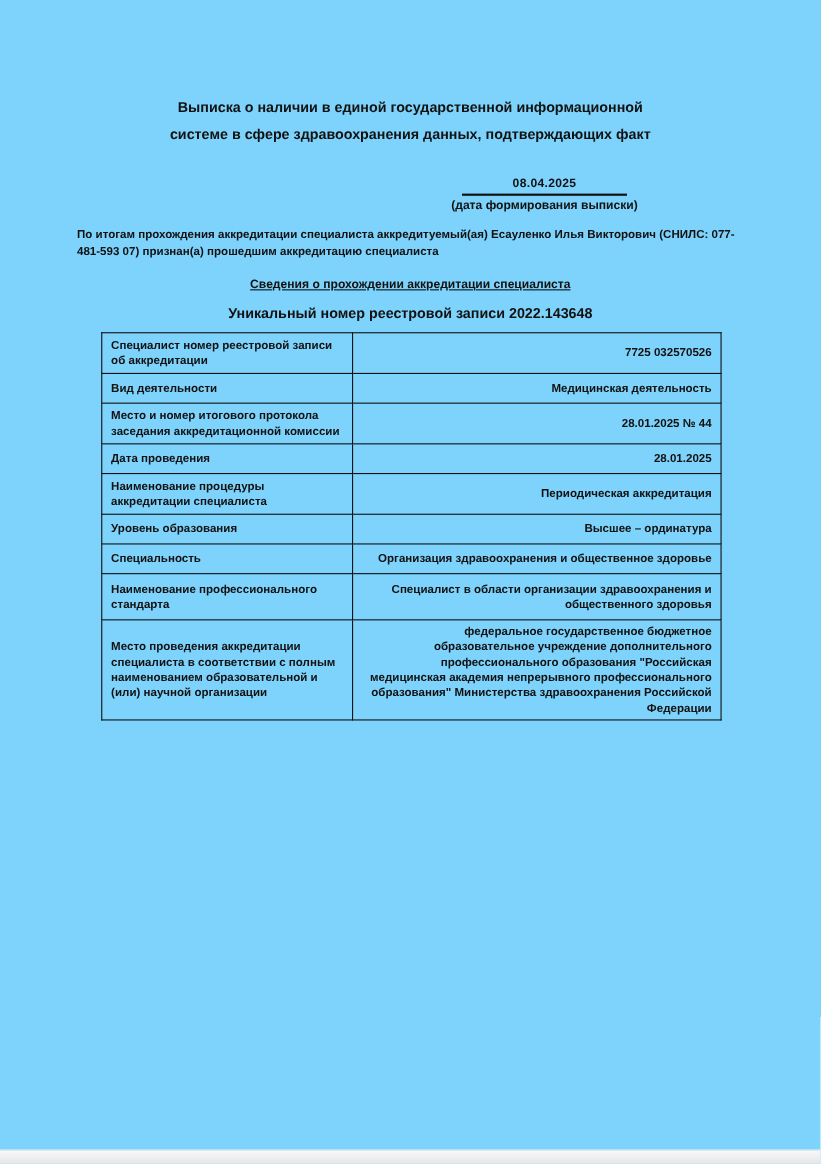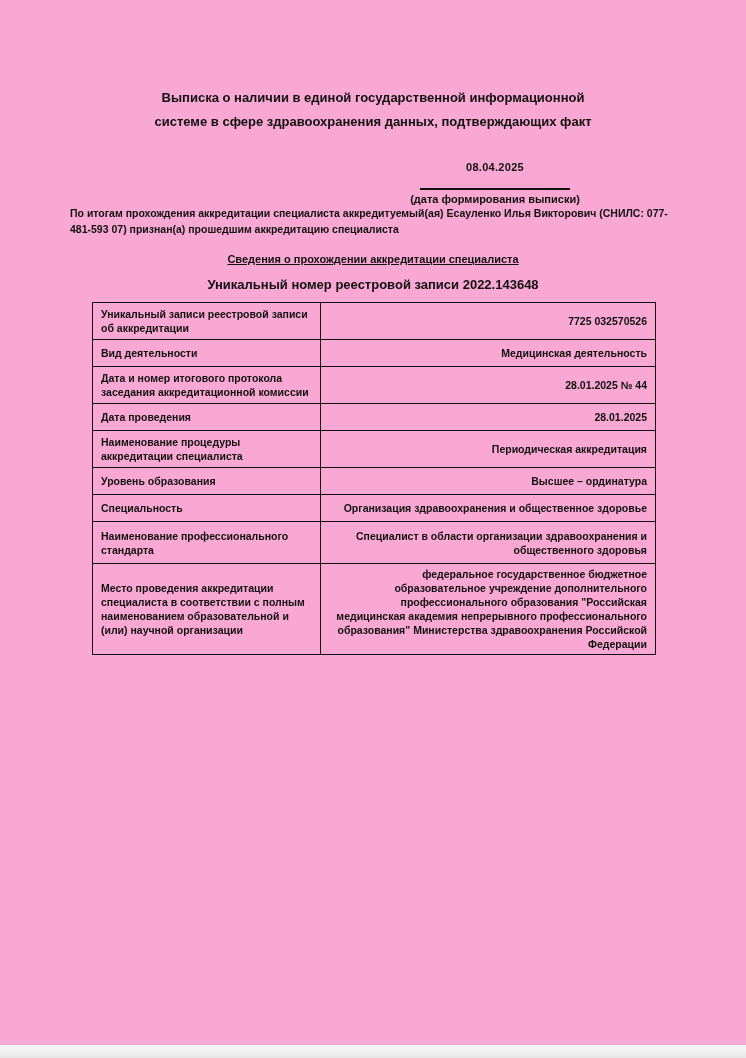--- a/index.html
+++ b/index.html
@@ -9,21 +9,21 @@
     height: 1058px;
     background: #ffffff;
     overflow: hidden;
     font-family: "Liberation Sans", sans-serif;
     color: #111111;
   }
   .page {
     position: relative;
     width: 746px;
     height: 1058px;
-    background: #f9a8d4;
+    background: #7dd3fc;
   }
   .doc-title {
     position: absolute;
     top: 86px;
     left: 48px;
     width: 650px;
     text-align: center;
     font-size: 13px;
     font-weight: bold;
     line-height: 24px;
@@ -33,21 +33,21 @@
     top: 161px;
     left: 382px;
     width: 226px;
     text-align: center;
     font-weight: bold;
     font-size: 11px;
   }
   .date-value {
     width: 150px;
     margin: 0 auto;
-    padding-bottom: 15px;
+    padding-bottom: 3px;
     border-bottom: 2px solid #111111;
     letter-spacing: 0.3px;
   }
   .date-caption {
     margin-top: 3px;
     white-space: nowrap;
   }
   .intro-paragraph {
     position: absolute;
     top: 205px;
@@ -127,29 +127,29 @@
 
   <div class="intro-paragraph">По итогам прохождения аккредитации специалиста аккредитуемый(ая) Есауленко Илья Викторович (СНИЛС: 077-481-593 07) признан(а) прошедшим аккредитацию специалиста</div>
 
   <div class="section-heading">Сведения о прохождении аккредитации специалиста</div>
 
   <div class="registry-heading">Уникальный номер реестровой записи 2022.143648</div>
 
   <table class="acc-table">
     <tbody>
       <tr class="h30">
-        <td class="col-label">Уникальный записи реестровой записи об аккредитации</td>
+        <td class="col-label">Специалист номер реестровой записи об аккредитации</td>
         <td class="col-value">7725 032570526</td>
       </tr>
       <tr class="h20">
         <td class="col-label">Вид деятельности</td>
         <td class="col-value">Медицинская деятельность</td>
       </tr>
       <tr class="h30">
-        <td class="col-label">Дата и номер итогового протокола заседания аккредитационной комиссии</td>
+        <td class="col-label">Место и номер итогового протокола заседания аккредитационной комиссии</td>
         <td class="col-value">28.01.2025 № 44</td>
       </tr>
       <tr class="h20">
         <td class="col-label">Дата проведения</td>
         <td class="col-value">28.01.2025</td>
       </tr>
       <tr class="h30">
         <td class="col-label">Наименование процедуры аккредитации специалиста</td>
         <td class="col-value">Периодическая аккредитация</td>
       </tr>

